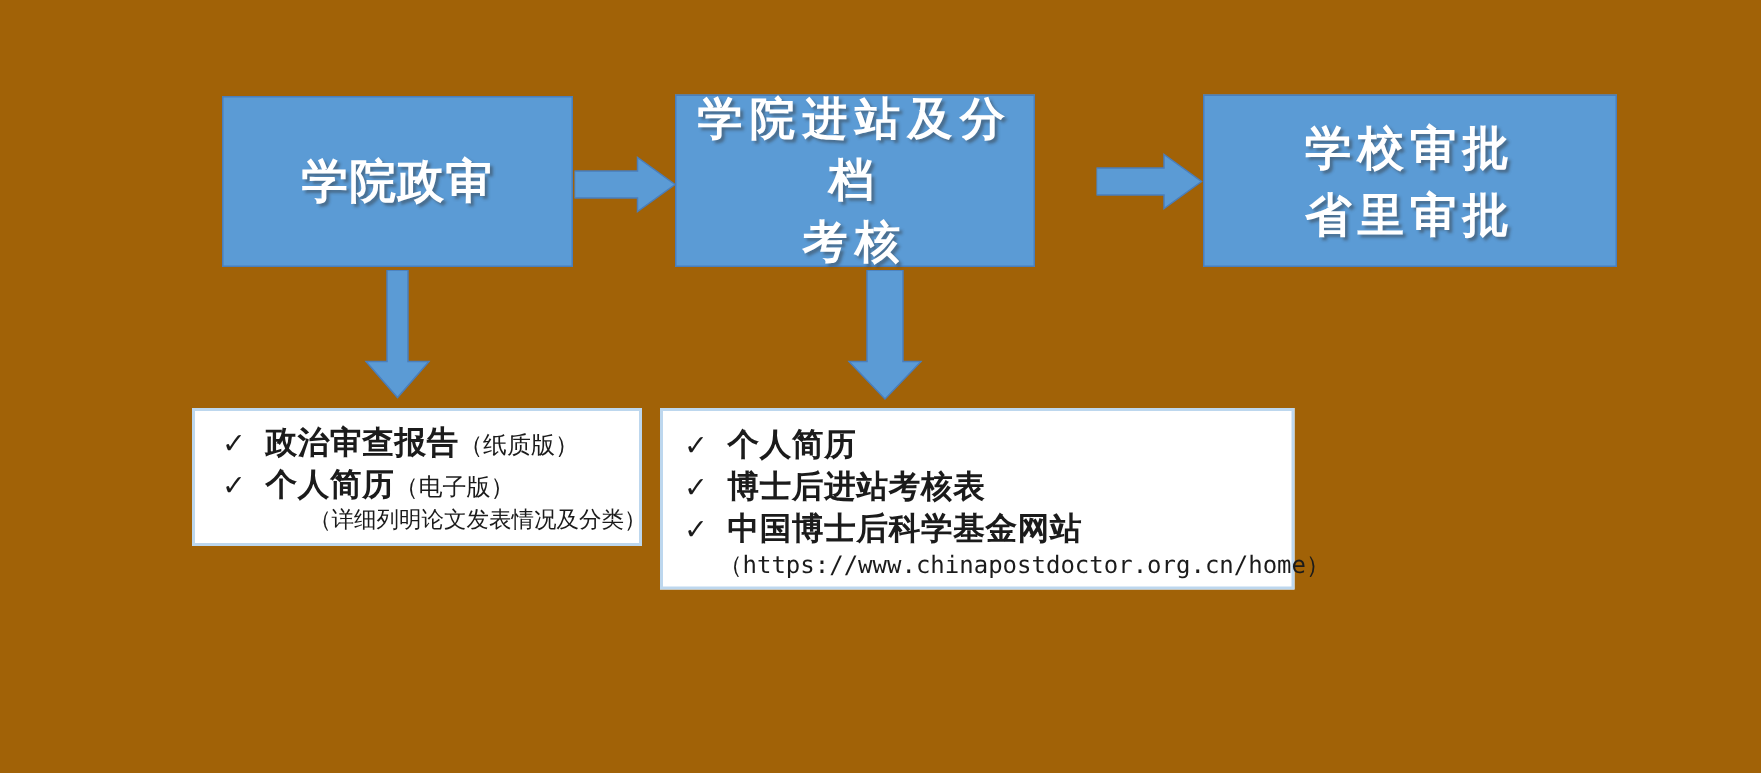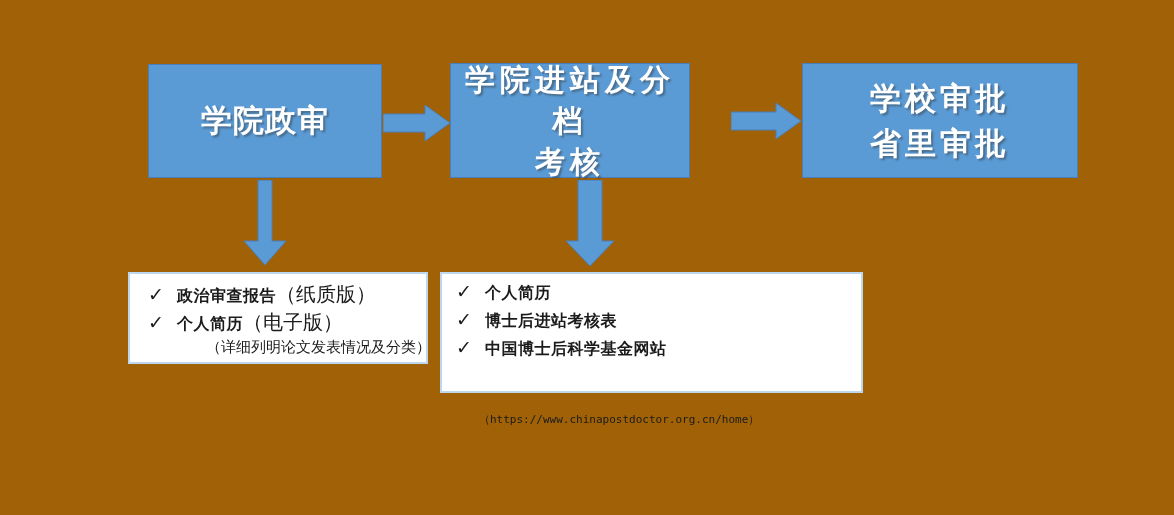--- a/index.html
+++ b/index.html
@@ -40,25 +40,25 @@
   }
   .checklist-left{left:128px;top:272px;width:300px;height:92px;padding:7px 0 0 18px;}
   .checklist-right{left:440px;top:272px;width:423px;height:121px;padding:8px 0 0 14px;}
   .check-row{display:flex;align-items:baseline;white-space:nowrap;}
   .checklist-left .check-row{height:28px;}
   .checklist-right .check-row{height:28px;}
   .check-icon{
     width:29px;flex:0 0 29px;font-size:19px;line-height:1;
     font-family:"DejaVu Sans",sans-serif;
   }
-  .item-text{font-size:16px;font-weight:600;letter-spacing:0.5px;}
-  .item-suffix{font-size:20px;font-weight:400;letter-spacing:0;}
+  .item-text{font-size:21px;font-weight:600;letter-spacing:0.5px;}
+  .item-suffix{font-size:16px;font-weight:400;letter-spacing:0;}
   .note-row{white-space:nowrap;}
   .checklist-left .note-row{margin-left:58px;font-size:15px;height:24px;line-height:20px;}
-  .checklist-right .note-row{margin-left:23px;font-size:11px;height:27px;line-height:22px;margin-top:43px;}
+  .checklist-right .note-row{margin-left:23px;font-size:16px;height:27px;line-height:22px;}
   .note-mono{font-family:"DejaVu Sans Mono",monospace;}
 </style>
 </head>
 <body>
 
 <div class="canvas">
 
   <div class="flow-box flow-box-1">
     <div>学院政审</div>
   </div>

